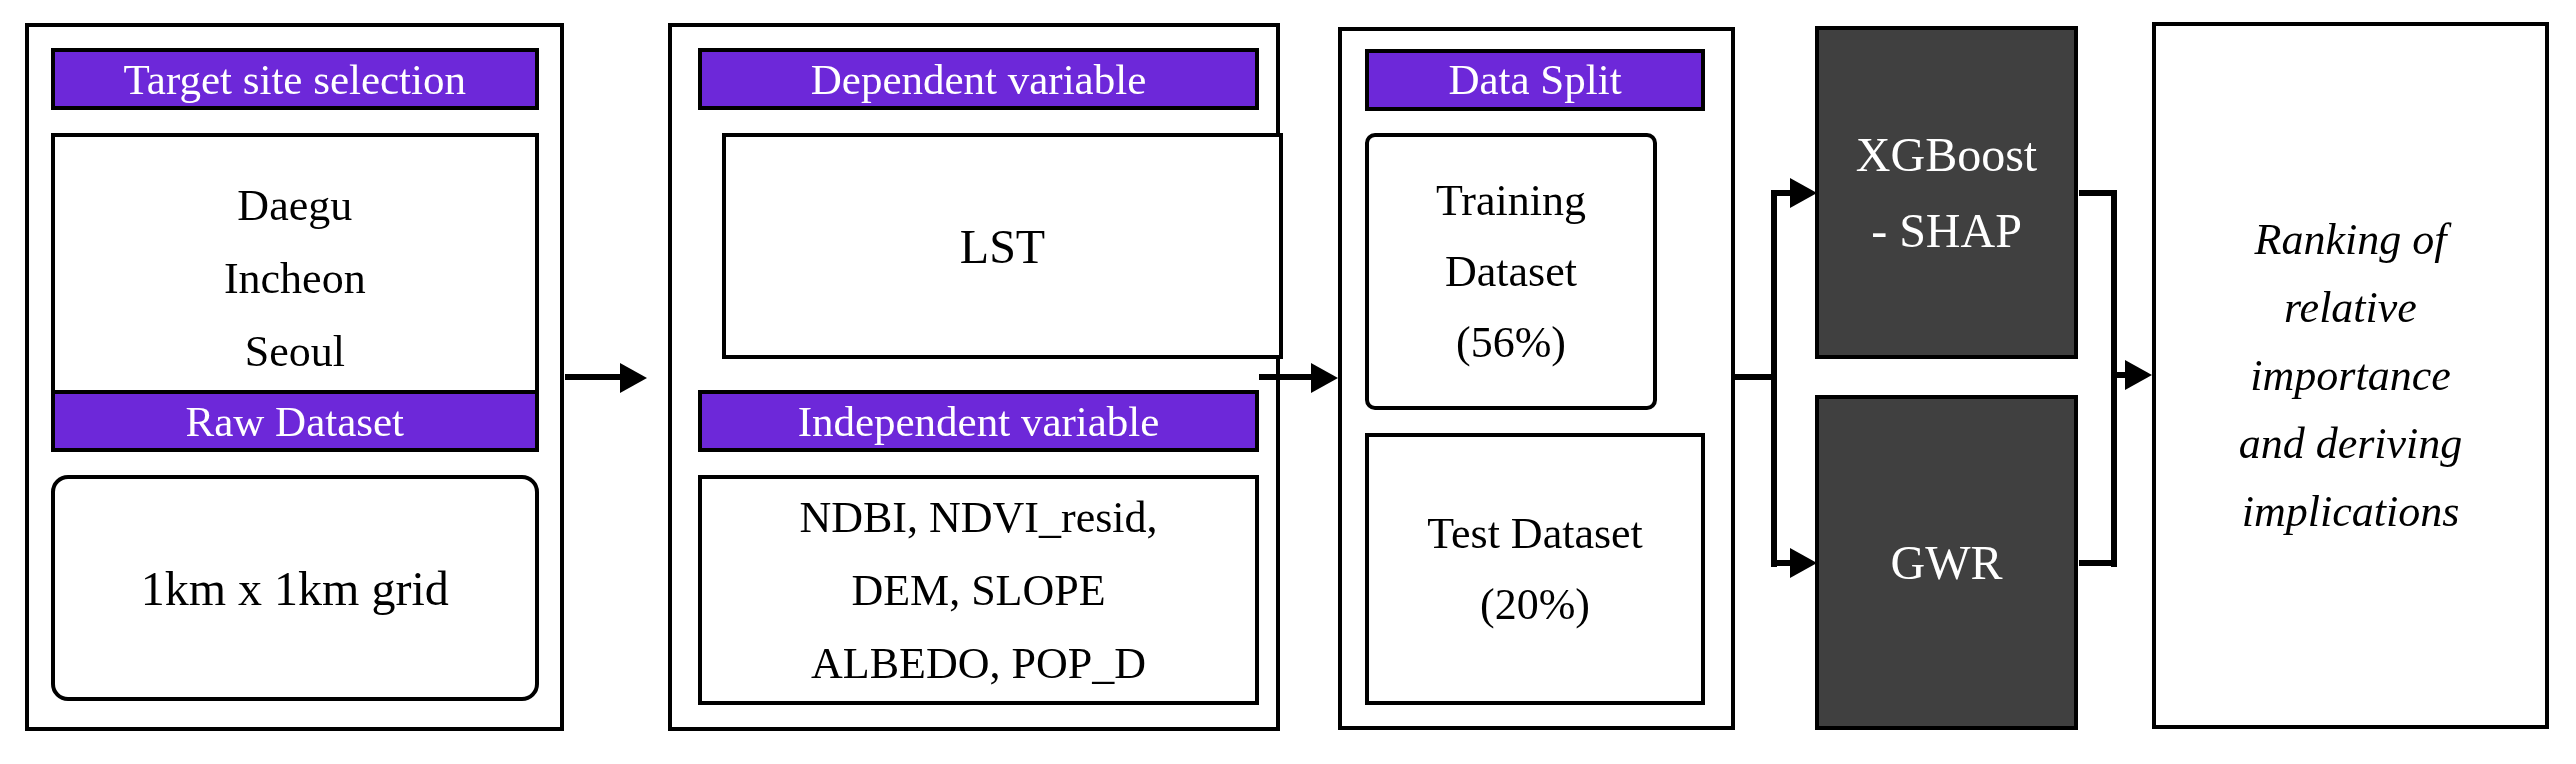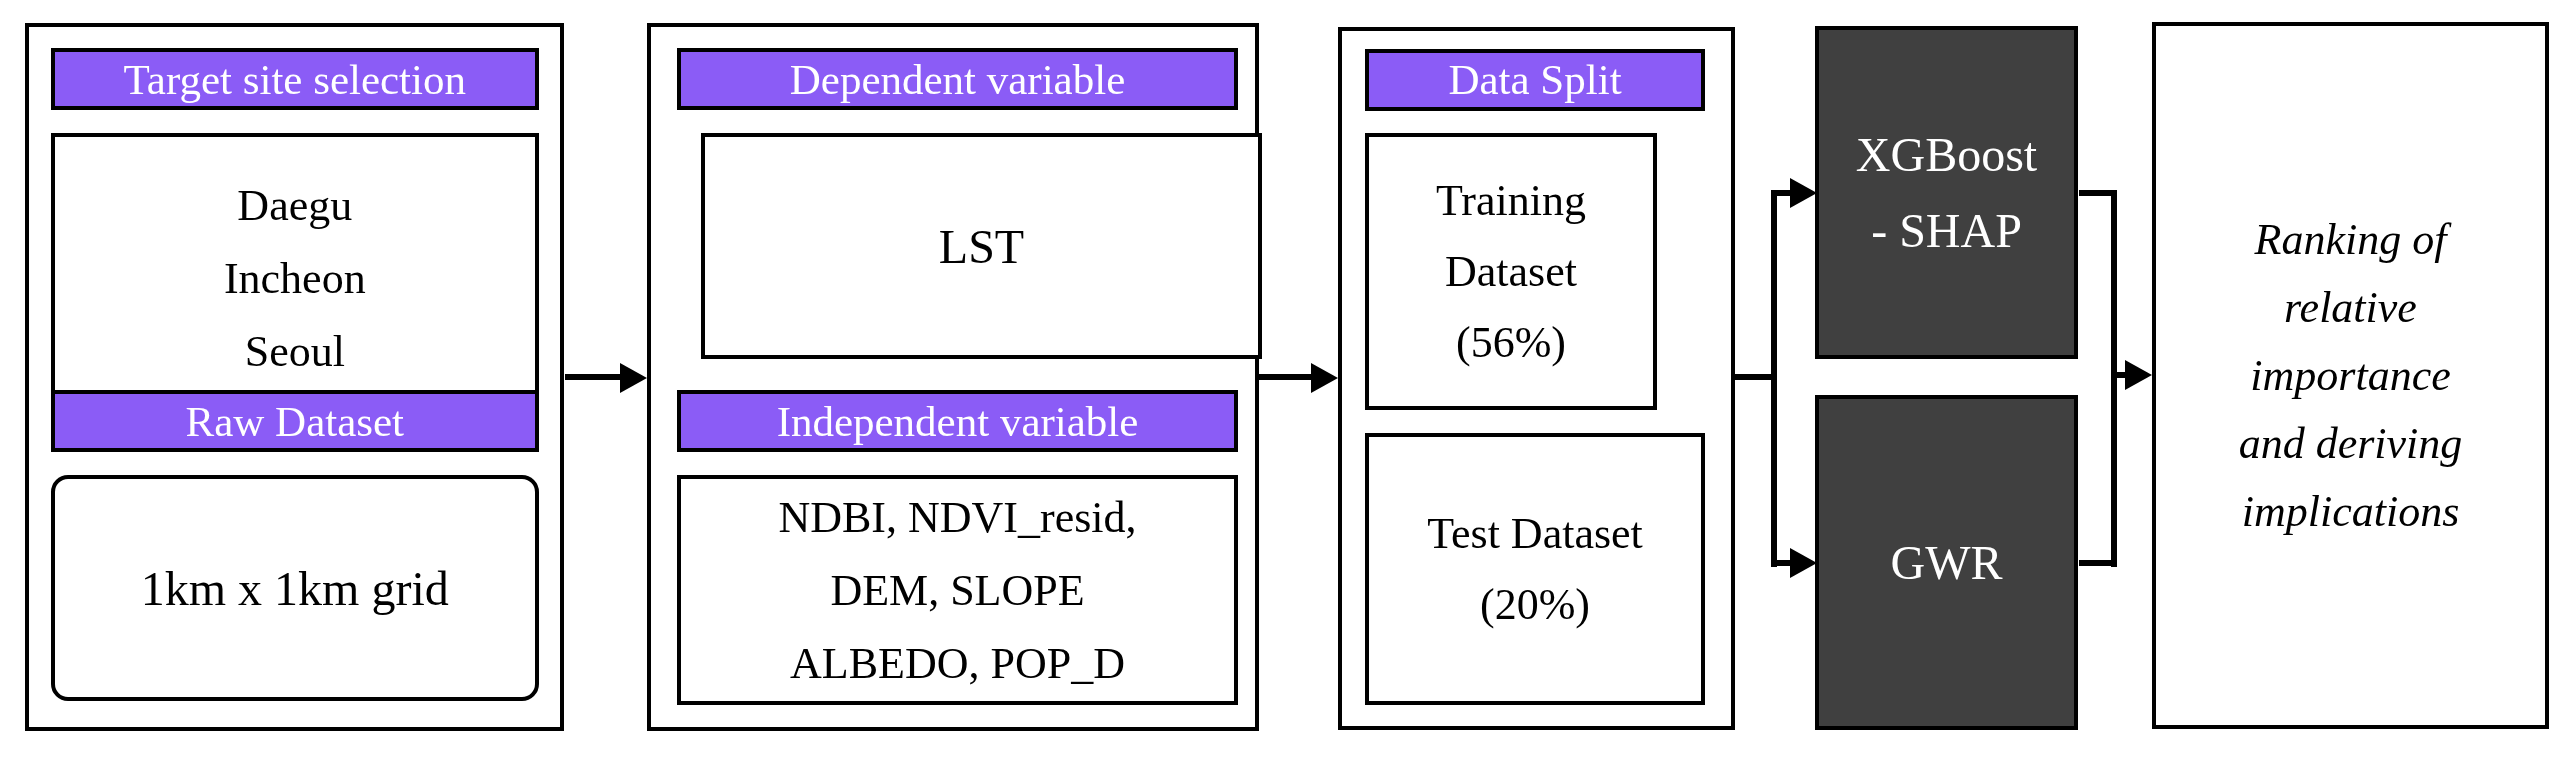--- a/index.html
+++ b/index.html
@@ -14,21 +14,21 @@
     overflow: hidden;
     font-family: "Liberation Serif", "DejaVu Serif", serif;
     color: #000;
   }
   .abs { position: absolute; box-sizing: border-box; }
   .outer-panel {
     border: 4.8px solid #000;
     background: #ffffff;
   }
   .dark-strip {
-    background: #8b5cf6;
+    background: #6d28d9;
     border: 4px solid #000;
     color: #ffffff;
     display: flex;
     align-items: center;
     justify-content: center;
     font-size: 43px;
     text-align: center;
   }
   .white-box {
     background: #ffffff;
@@ -83,21 +83,21 @@
     <span>Raw Dataset</span>
   </div>
   <div class="abs white-box grid-text" style="left:21.4px; top:448px; width:488px; height:226px;border-radius:17px;">
     <div>1km x 1km grid</div>
   </div>
 </div>
 
 <div class="hline" style="left:565px; top:374px; width:58px;"></div>
 <div class="arrowhead" style="left:620px; top:363px;"></div>
 
-<div class="abs outer-panel" style="left:647px; top:23px; width:612px; height:708px;">
+<div class="abs outer-panel" style="left:668px; top:23px; width:612px; height:708px;">
   <div class="abs dark-strip" style="left:26px; top:21.4px; width:561px; height:62px;">
     <span>Dependent variable</span>
   </div>
   <div class="abs white-box lst-text" style="left:26px; top:106px; width:561px; height:226px;margin-left:24px;">
     <div>LST</div>
   </div>
   <div class="abs dark-strip" style="left:26px; top:363px; width:561px; height:62px;">
     <span>Independent variable</span>
   </div>
   <div class="abs white-box vars-text" style="left:26px; top:448px; width:561px; height:230px;">
@@ -107,21 +107,21 @@
   </div>
 </div>
 
 <div class="hline" style="left:1259px; top:374px; width:56px;"></div>
 <div class="arrowhead" style="left:1311px; top:363px;"></div>
 
 <div class="abs outer-panel" style="left:1338px; top:27px; width:397px; height:703px;">
   <div class="abs dark-strip" style="left:23px; top:17.5px; width:340px; height:62px;">
     <span>Data Split</span>
   </div>
-  <div class="abs white-box train-text" style="left:23px; top:102px; width:292px; height:277px;">
+  <div class="abs white-box train-text" style="left:23px; top:102px; width:292px; height:277px;border-radius:10px;">
     <div>Training</div>
     <div>Dataset</div>
     <div>(56%)</div>
   </div>
   <div class="abs white-box train-text" style="left:23px; top:402px; width:340px; height:272px;">
     <div>Test Dataset</div>
     <div>(20%)</div>
   </div>
 </div>
 

